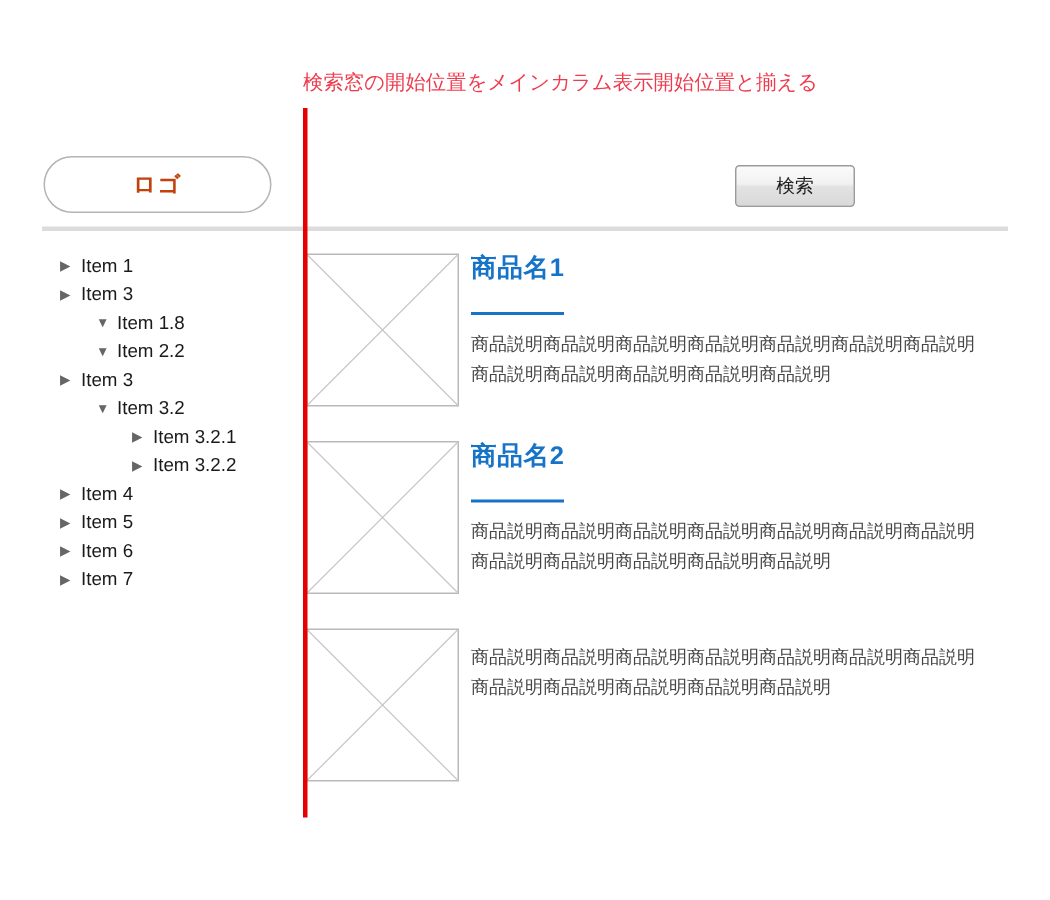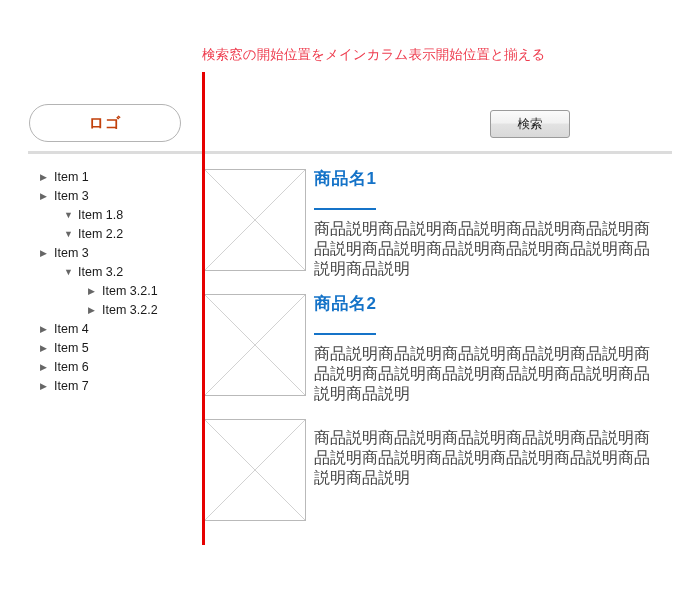--- a/index.html
+++ b/index.html
@@ -175,21 +175,21 @@
     font-weight: bold;
     color: #1573c8;
     text-decoration: none;
     border-bottom: 2.5px solid #1573c8;
     line-height: 20px;
     padding-bottom: 19px;
     letter-spacing: 0.5px;
   }
   .product-desc {
     margin-top: 9px;
-    font-size: 16px;
+    font-size: 12px;
     line-height: 20px;
     color: #444444;
     width: 344px;
     word-break: break-all;
   }
 </style>
 </head>
 <body>
 
 <div class="canvas">

